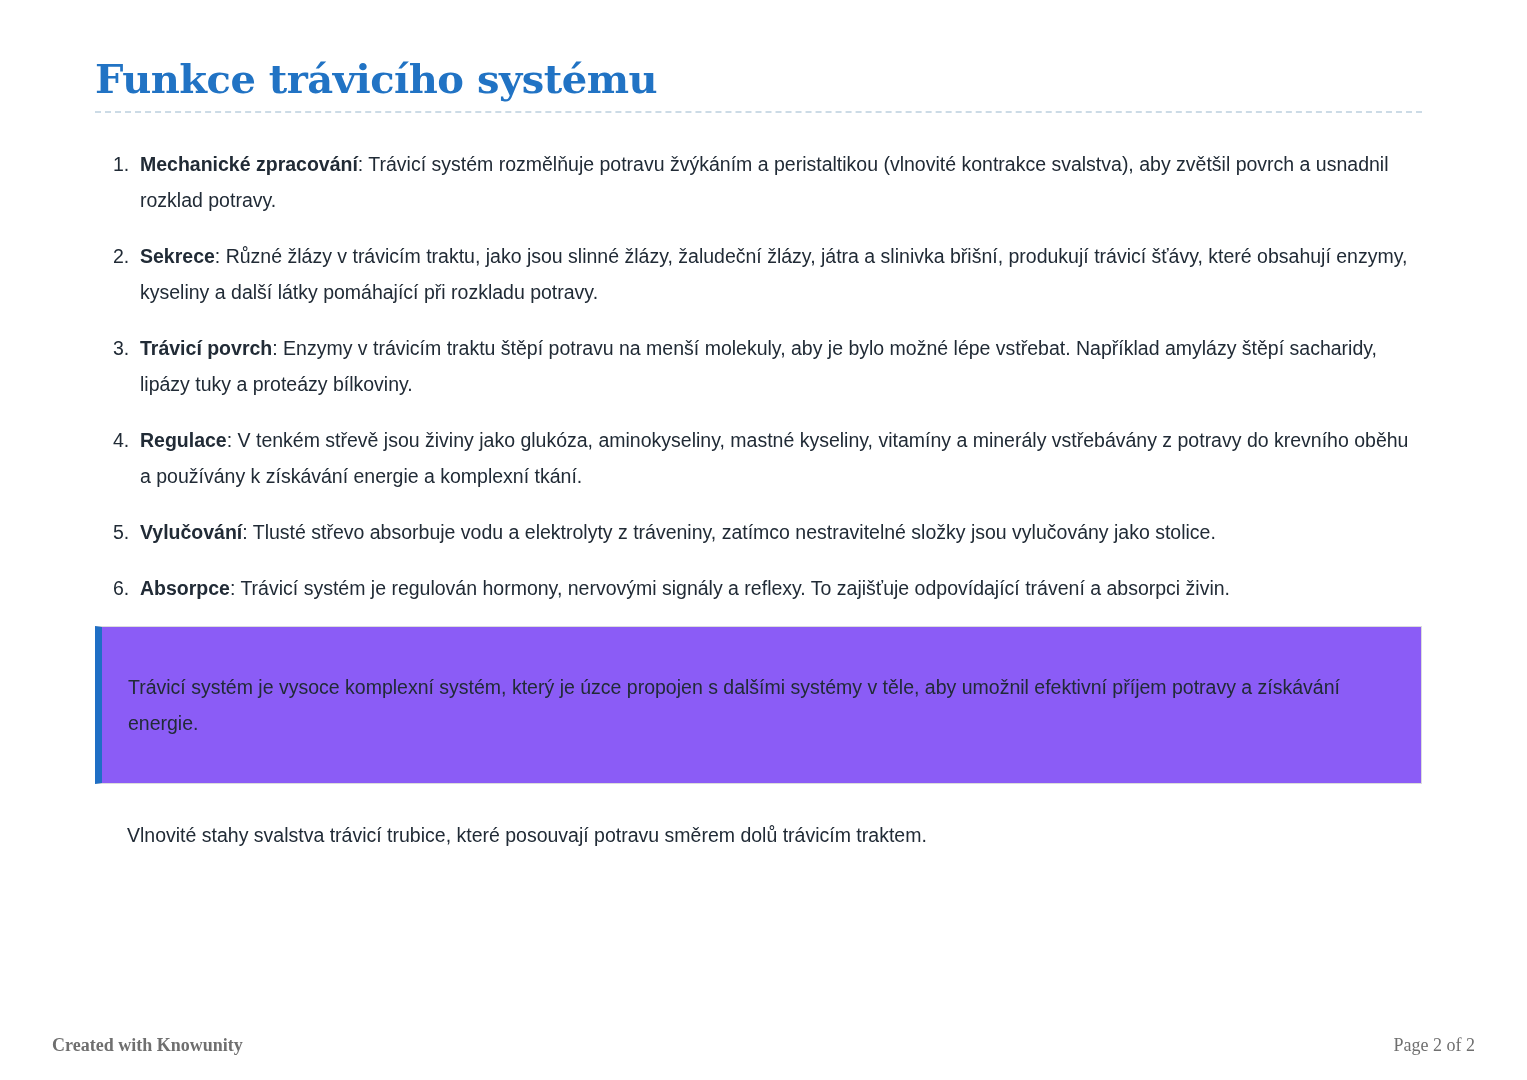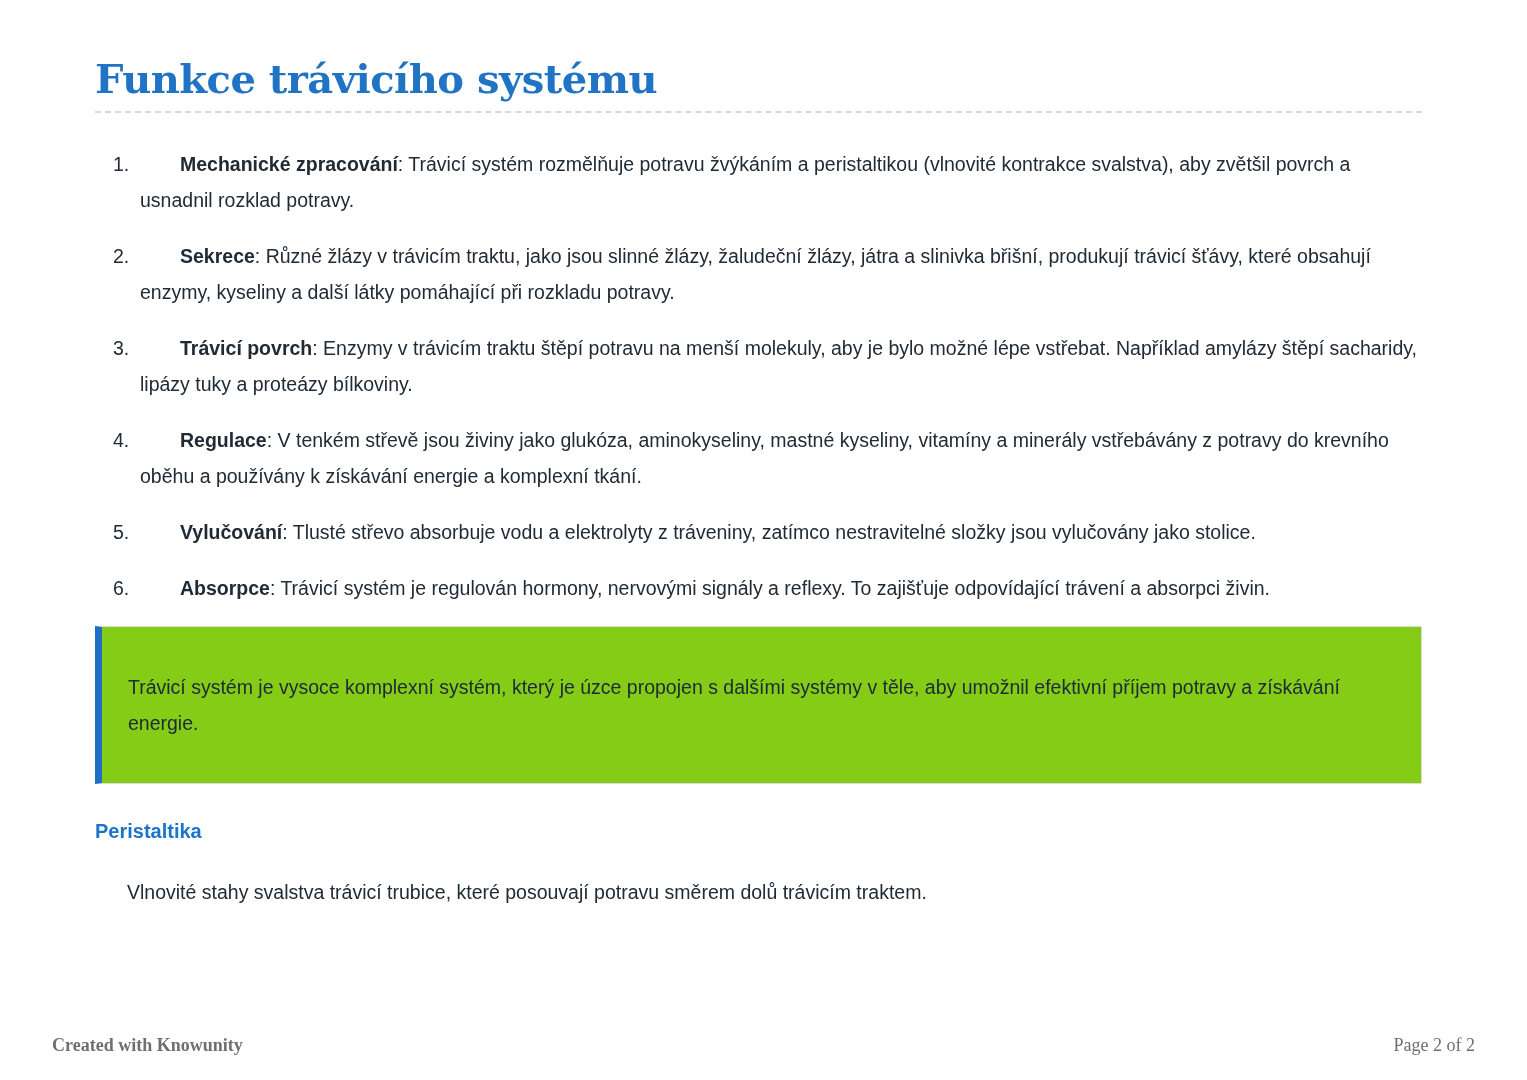--- a/index.html
+++ b/index.html
@@ -37,24 +37,24 @@
   ol.functions-list > li {
     position: relative;
     padding-left: 45px;
     margin-bottom: 20px;
   }
   .li-num {
     position: absolute;
     left: 18px;
     top: 0;
   }
-  .li-term { font-weight: 700; margin-left: 40px; }
+  .li-term { font-weight: 700; }
   .callout {
     margin-top: 16px;
-    background: #84cc16;
+    background: #8b5cf6;
     border: 1px solid #dcdcdc;
     border-left: 7px solid #1f6fc5;
     padding: 42px 40px 42px 26px;
     font-size: 19.5px;
     line-height: 36px;
     color: #212b36;
   }
   .definition { margin-top: 36px; }
   .definition-heading {
     font-size: 20px;
@@ -109,21 +109,20 @@
     <li>
       <span class="li-num">6.</span><span class="li-term">Absorpce</span><span>: Trávicí systém je regulován hormony, nervovými signály a reflexy. To zajišťuje odpovídající trávení a absorpci živin.</span>
     </li>
   </ol>
 
   <div class="callout">
     <span>Trávicí systém je vysoce komplexní systém, který je úzce propojen s dalšími systémy v těle, aby umožnil efektivní příjem potravy a získávání energie.</span>
   </div>
 
   <div class="definition">
-    <div class="definition-heading">Peristaltika</div>
     <p class="definition-text">Vlnovité stahy svalstva trávicí trubice, které posouvají potravu směrem dolů trávicím traktem.</p>
   </div>
 
 
 </div>
 
 <div class="footer">
   <span class="footer-branding">Created with Knowunity</span>
   <span class="page-number">Page 2 of 2</span>
 </div>

